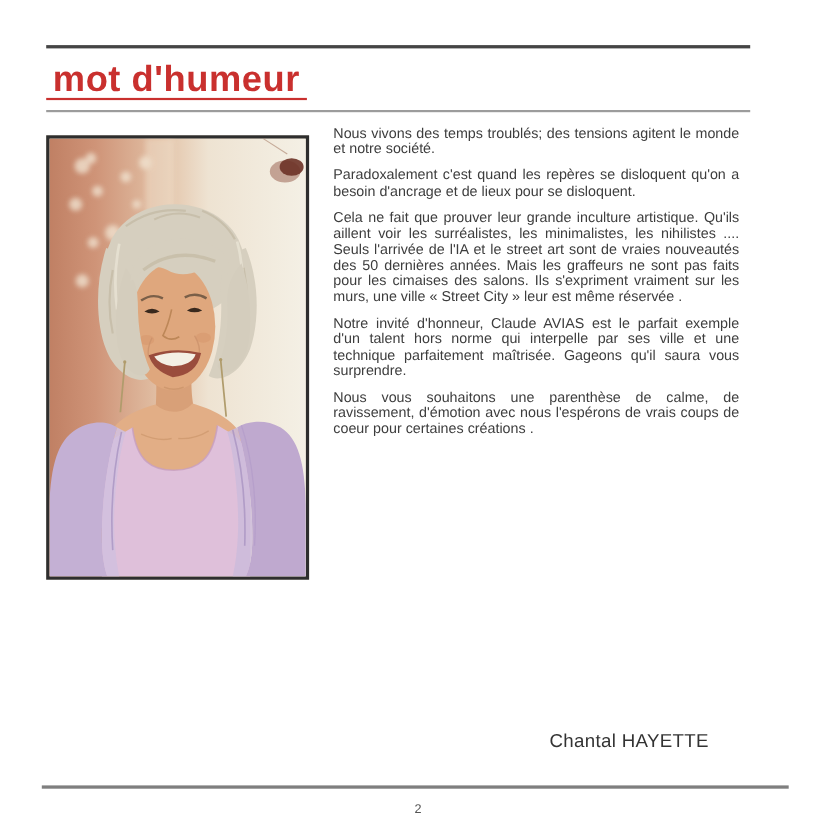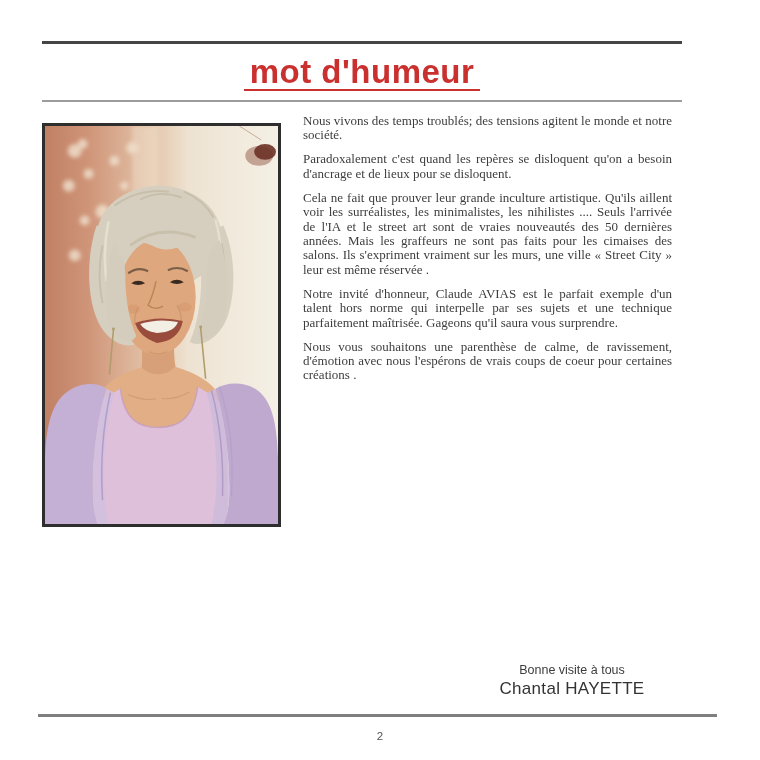--- a/index.html
+++ b/index.html
@@ -4,33 +4,33 @@
 <style>
   html,body{margin:0;padding:0;background:#fff;}
   .page{
     position:relative;width:760px;height:760px;background:#ffffff;overflow:hidden;
     font-family:"Liberation Sans", sans-serif;color:#3d3d3d;
   }
   .rule{position:absolute;}
   .rule-top{left:42px;width:640px;top:41px;height:3px;background:#454545;}
   .rule-mid{left:42px;width:640px;top:100px;height:2px;background:#9c9c9c;}
   .rule-bottom{left:38px;width:679px;top:714px;height:3px;background:#7f7f7f;}
-  .title-wrap{position:absolute;left:42px;top:55px;width:640px;text-align:center;}
+  .title-wrap{position:absolute;left:42px;top:55px;width:640px;}
   .title{
     display:inline-block;margin:0;font-size:33px;line-height:33px;font-weight:bold;
     letter-spacing:.5px;color:#c9302e;border-bottom:2.5px solid #c9302e;padding:0 6px 1px 6px;
   }
   .photo{
     position:absolute;left:42px;top:123px;width:233px;height:398px;margin:0;
     border:3px solid #2e2e2e;background:#e9ddcd;
   }
   .photo svg{display:block;width:100%;height:100%;}
   .article{
     position:absolute;left:303px;top:114px;width:369px;
-    font-size:13px;line-height:14.4px;text-align:justify;color:#3d3d3d;font-family:Liberation Serif, serif;
+    font-size:13px;line-height:14.4px;text-align:justify;color:#3d3d3d;
   }
   .article p{margin:0 0 9.6px 0;padding:0;hyphens:none;}
   .signature{position:absolute;left:437px;top:663px;width:270px;text-align:center;}
   .closing{font-size:12.5px;line-height:15px;color:#3d3d3d;}
   .name{font-size:17px;line-height:20px;font-weight:normal;letter-spacing:.3px;margin-top:1px;color:#333;}
   .page-number{position:absolute;left:0;top:730px;width:760px;text-align:center;font-size:11.5px;color:#555;}
 </style>
 </head>
 <body>
 
@@ -170,26 +170,25 @@
         <circle cx="69" cy="204" r="1.5" fill="#b09c6c" stroke="none"></circle>
         <circle cx="157" cy="202" r="1.5" fill="#b09c6c" stroke="none"></circle>
       </g>
     </svg>
   </figure>
 
   <div class="article">
     <p>Nous vivons des temps troublés; des tensions agitent le monde et notre société.</p>
     <p>Paradoxalement c'est quand les repères se disloquent qu'on a besoin d'ancrage et de lieux pour se disloquent.</p>
     <p>Cela ne fait que prouver leur grande inculture artistique. Qu'ils aillent voir les surréalistes, les minimalistes, les nihilistes .... Seuls l'arrivée de l'IA et le street art sont de vraies nouveautés des 50 dernières années. Mais les graffeurs ne sont pas faits pour les cimaises des salons. Ils s'expriment vraiment sur les murs, une ville « Street City » leur est même réservée .</p>
-    <p>Notre invité d'honneur, Claude AVIAS est le parfait exemple d'un talent hors norme qui interpelle par ses sujets et une technique parfaitement maîtrisée. Gageons qu'il saura vous surprendre.</p>
+    <p>Notre invité d'honneur, Claude AVIAS est le parfait exemple d'un talent hors norme qui interpelle par ses ville et une technique parfaitement maîtrisée. Gageons qu'il saura vous surprendre.</p>
     <p>Nous vous souhaitons une parenthèse de calme, de ravissement, d'émotion avec nous l'espérons de vrais coups de coeur pour certaines créations .</p>
   </div>
 
   <div class="signature">
-    <div class="closing">Bonne visite à tous</div>
     <div class="name">Chantal HAYETTE</div>
   </div>
 
   <div class="rule rule-bottom"></div>
 
   <div class="page-number">2</div>
 
 </div>
 
 </body></html>

